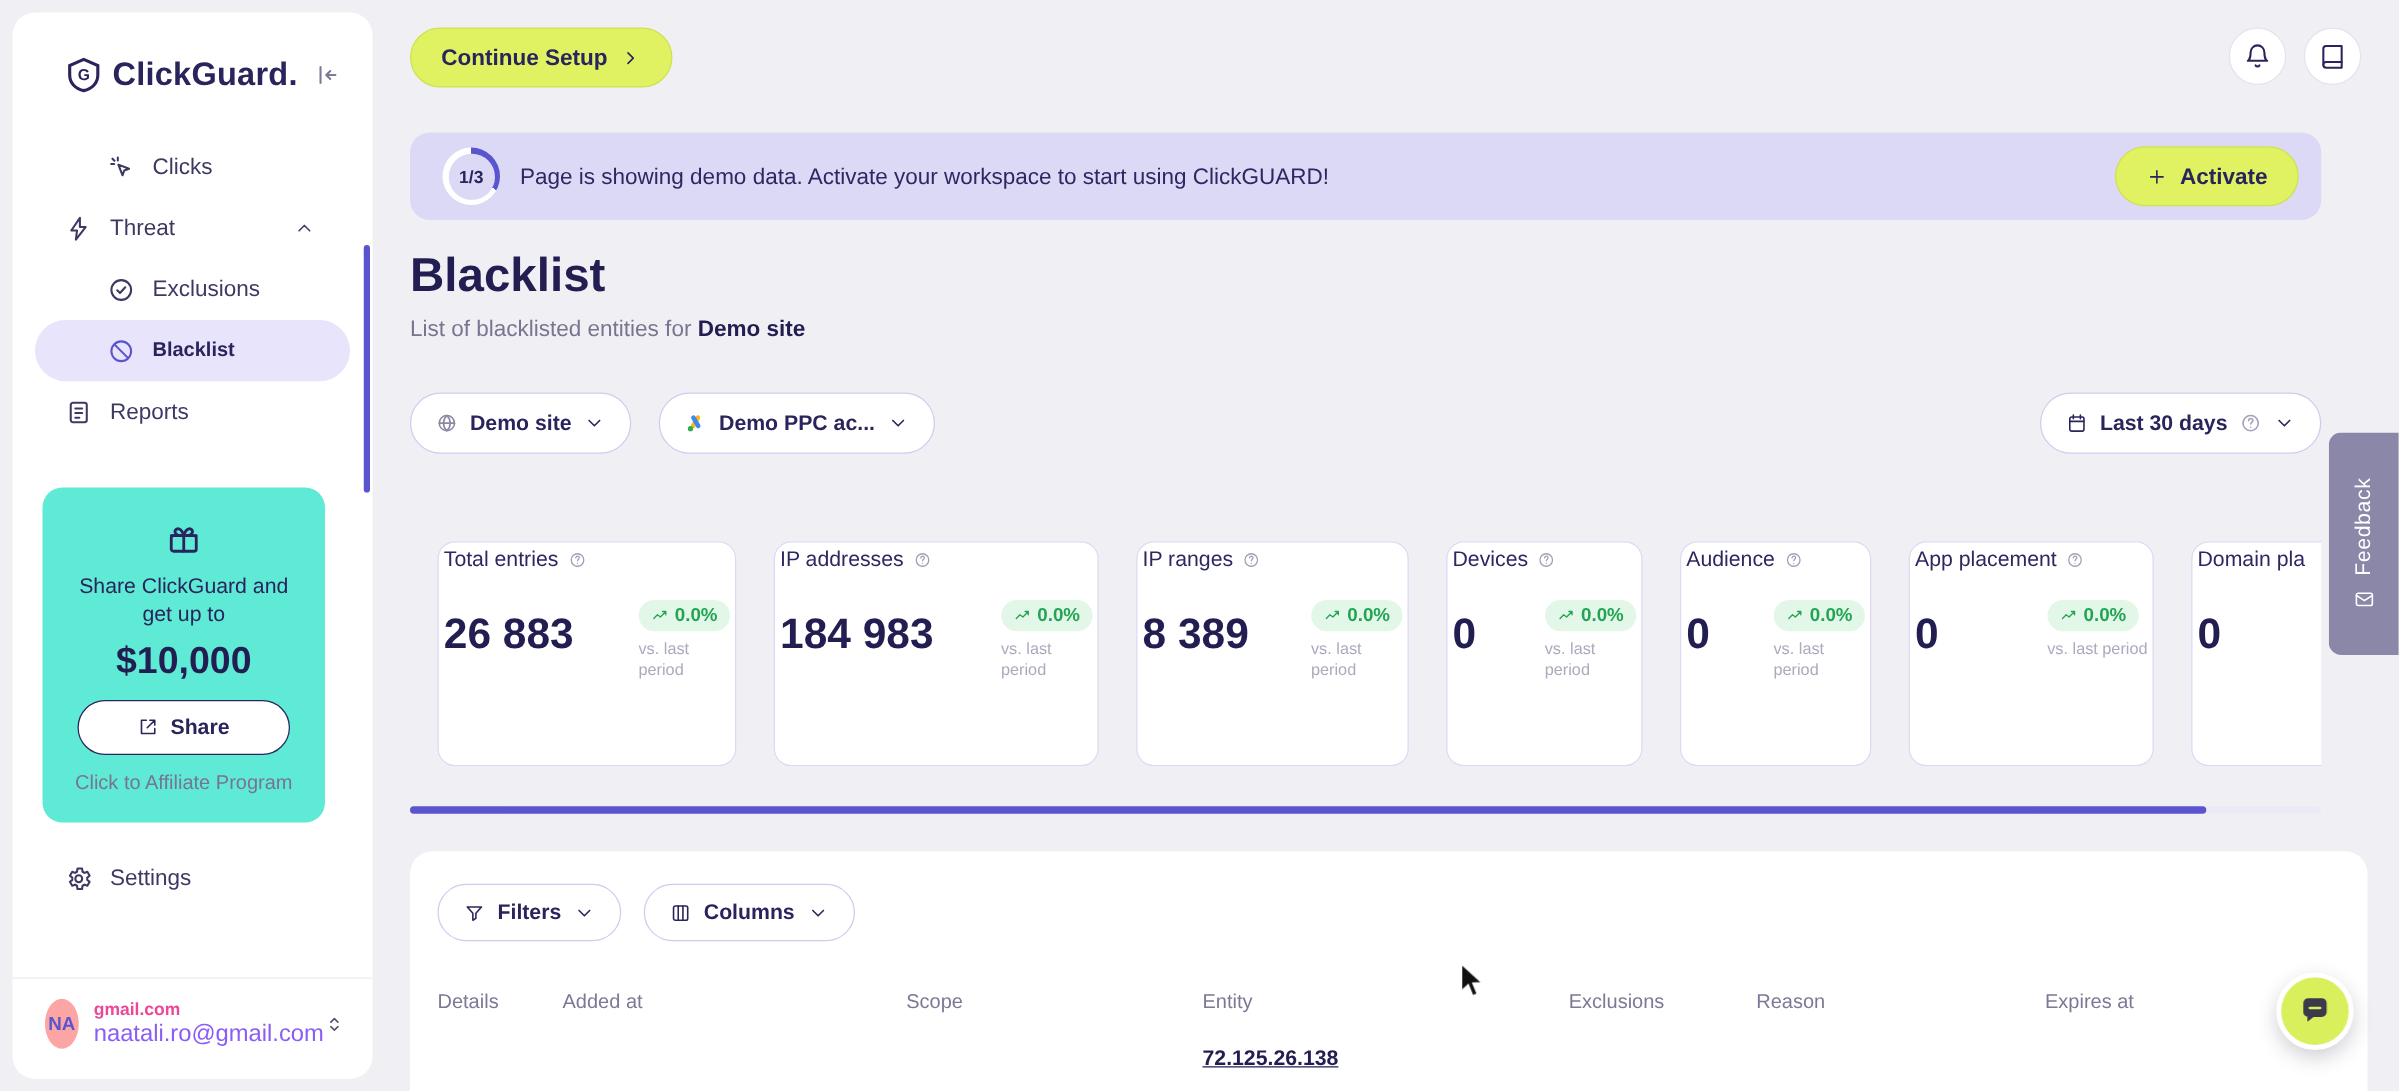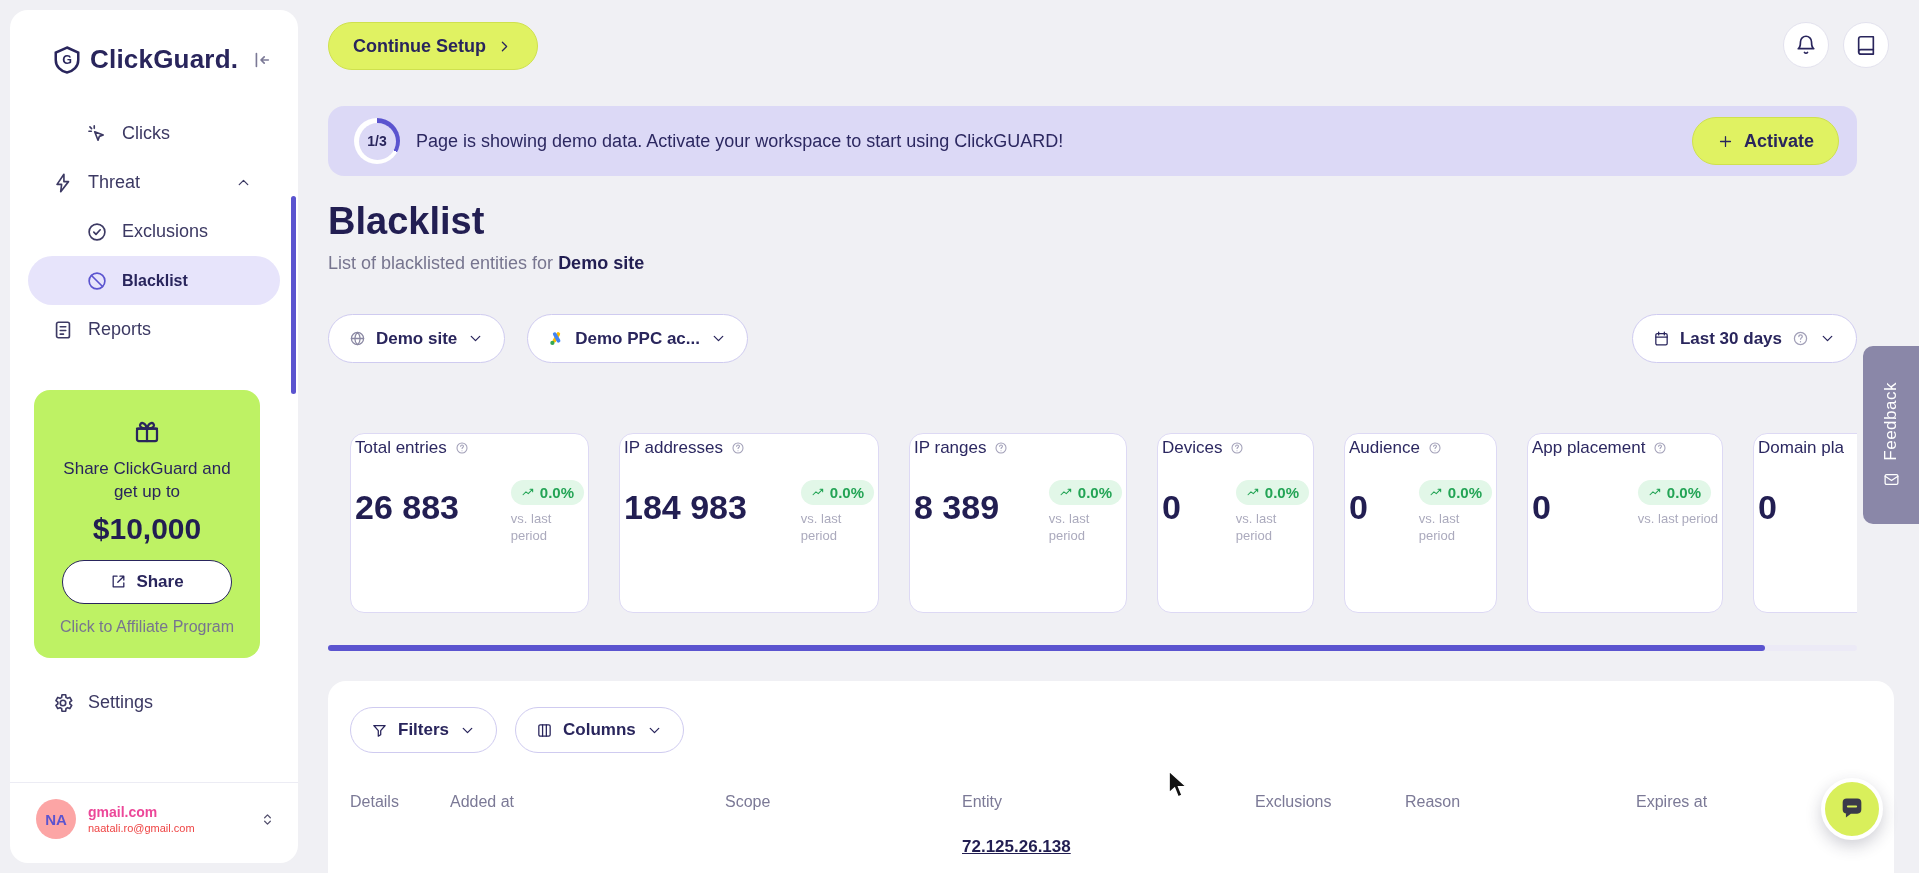--- a/index.html
+++ b/index.html
@@ -24,41 +24,41 @@
              font-size:18px; color:#3c3963; cursor:pointer; }
   .nav-row .lbl { margin-left:14px; }
   .nav-row.sub { padding-left:76px; }
   .nav-pill { margin:0 18px; height:49px; display:flex; align-items:center;
               background:#e7e4fb; border-radius:999px; padding-left:58px; color:#29255c; font-weight:600; cursor:pointer; }
   .nav-pill .lbl { margin-left:14px; }
   .nav-chevron { margin-left:auto; color:#3c3963; }
   .sb-scrollbar { position:absolute; right:2px; top:186px; width:5px; height:198px;
                   background:#5b54cf; border-radius:3px; }
 
-  .promo { margin:36px 38px 0 24px; background:#bef264; border-radius:16px;
+  .promo { margin:36px 38px 0 24px; background:#5eead4; border-radius:16px;
            padding:26px 20px 22px 20px; text-align:center; }
   .promo .gift { margin:0 auto; width:30px; height:30px; color:#29255c; }
   .promo-text { margin-top:12px; font-size:17px; color:#29255c; line-height:1.35; }
   .promo-amount { margin-top:8px; font-size:30px; font-weight:800; color:#221e52; }
   .share-btn { margin:14px auto 0 auto; display:flex; align-items:center; justify-content:center; gap:9px;
                width:170px; height:44px; border:1.6px solid #29255c; border-radius:999px;
                background:#fff; font-size:17px; font-weight:600; color:#29255c; cursor:pointer; }
   .promo-aff { margin-top:14px; font-size:16px; color:#77758f; cursor:pointer; }
 
   .settings-row { margin-top:34px; display:flex; align-items:center; padding-left:42px;
                   font-size:18px; color:#3c3963; cursor:pointer; }
   .settings-row .lbl { margin-left:14px; }
 
   .user-block { margin-top:auto; border-top:1px solid #ececf4; padding:16px 22px 0 26px;
                 display:flex; align-items:center; }
   .avatar { width:40px; height:40px; border-radius:50%; background:#fca5a5; color:#5b54cf;
             font-size:15px; font-weight:700; display:flex; align-items:center; justify-content:center;text-align:center; }
   .user-meta { margin-left:12px; }
   .user-name { font-size:14px; font-weight:700; color:#ec4899; }
-  .user-email { font-size:11px; color:#ef4444; margin-top:2px; }
+  .user-email { font-size:19px; color:#8b5cf6; margin-top:2px; }
   .user-switch { margin-left:auto; color:#55526f; cursor:pointer; }
 
   
   .main { position:absolute; left:328px; top:0; right:0; bottom:0; }
   .topbar { display:flex; align-items:flex-start; justify-content:space-between;
             padding:22px 30px 0 0; }
   .btn-lime { display:inline-flex; align-items:center; gap:10px; height:48px; padding:0 24px;
               background:#e0f262; border:1px solid #cfe14e; border-radius:999px;
               font-size:18px; font-weight:700; color:#29255c; cursor:pointer; }
   .round-btns { display:flex; gap:14px; }

